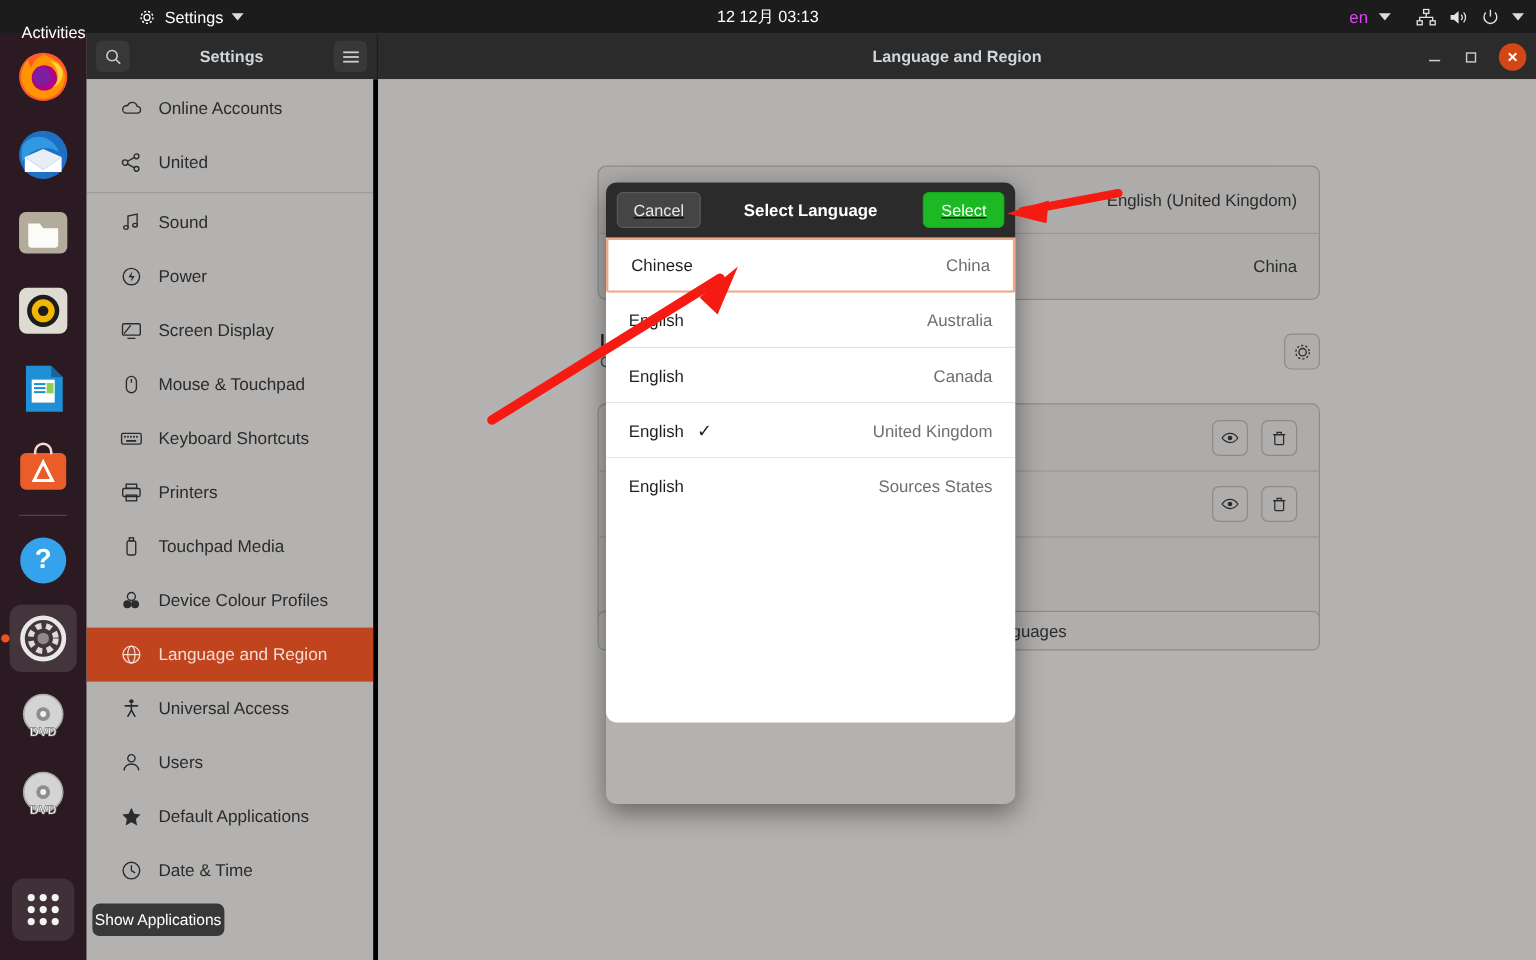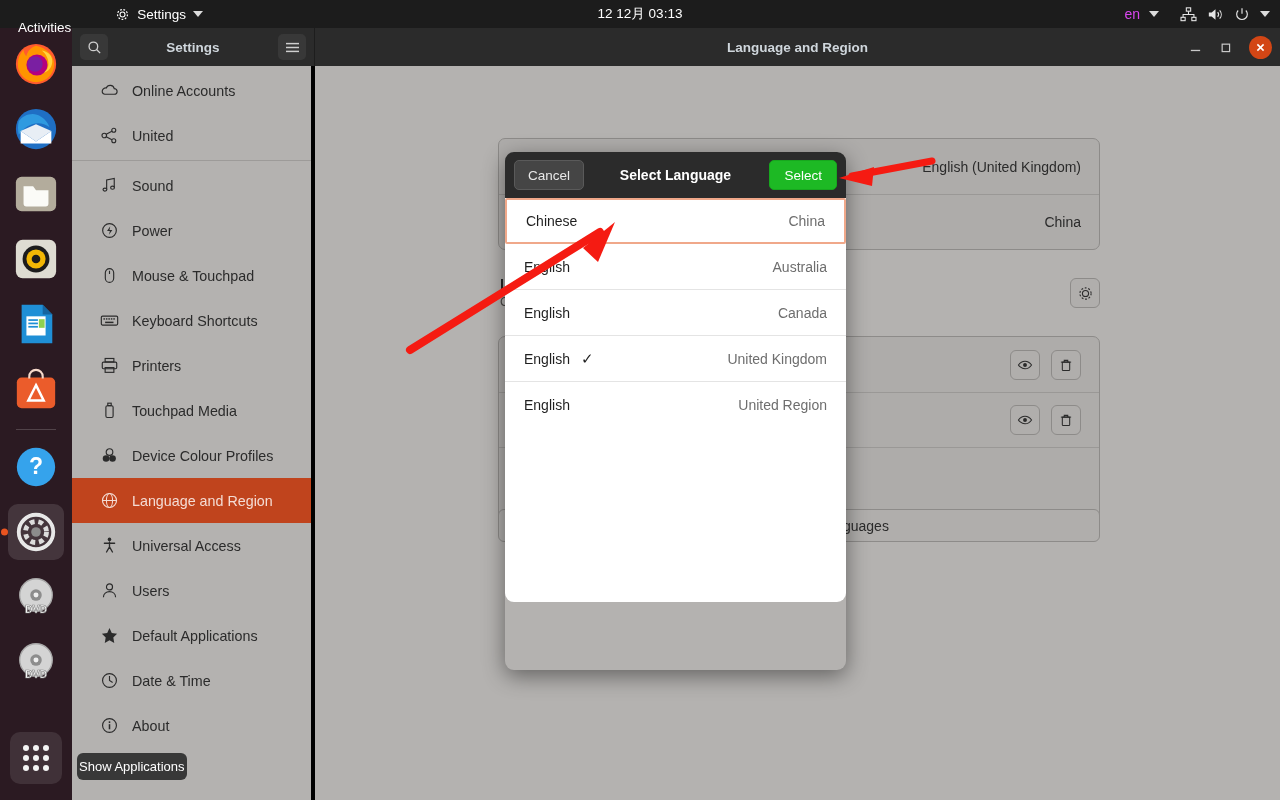--- a/index.html
+++ b/index.html
@@ -135,21 +135,21 @@
 
   
   .dialog {
     position: absolute; left: 505px; top: 152px; width: 341px; height: 518px;
     z-index: 40;
     box-shadow: 0 6px 22px rgba(0,0,0,0.45);
     border-radius: 9px;
   }
   .dlg-head {
     height: 46px; background: #2b2b2b; border-radius: 9px 9px 0 0;
-    display: flex; align-items: center; padding: 0 9px; position: relative;
+    display: flex; align-items: center; padding: 0 9px; position: relative; text-decoration: underline;
   }
   .dlg-cancel {
     height: 30px; padding: 0 13px; background: #454545; border: 1px solid #5a5a5a;
     border-radius: 5px; color: #e8e8e8; font-size: 13.5px;
     display: flex; align-items: center;
   }
   .dlg-title {
     position: absolute; left: 0; right: 0; text-align: center;
     color: #ffffff; font-size: 14px; font-weight: bold; pointer-events: none;
   }
@@ -262,20 +262,30 @@
         <div class="side-item">
           <span class="si-ico">
             <svg width="19" height="19" viewBox="0 0 20 20">
               <circle cx="10" cy="10" r="7.2" fill="none" stroke="#2b2b2b" stroke-width="1.2"></circle>
               <path d="M10.8 5.5 7.4 10.6h3l-1 4 3.6-5.2h-3z" fill="#2b2b2b"></path>
             </svg>
           </span>
           <span>Power</span>
         </div>
 
+        <div class="side-item">
+          <span class="si-ico">
+            <svg width="19" height="19" viewBox="0 0 20 20">
+              <rect x="2.2" y="4" width="15.6" height="10" rx="1.3" fill="none" stroke="#2b2b2b" stroke-width="1.2"></rect>
+              <line x1="6.5" y1="16.8" x2="13.5" y2="16.8" stroke="#2b2b2b" stroke-width="1.2"></line>
+              <line x1="3.5" y1="12.7" x2="9.5" y2="5.3" stroke="#2b2b2b" stroke-width="1.1"></line>
+            </svg>
+          </span>
+          <span>Screen Display</span>
+        </div>
 
         <div class="side-item">
           <span class="si-ico">
             <svg width="19" height="19" viewBox="0 0 20 20">
               <rect x="5.6" y="2.8" width="8.8" height="14.4" rx="4.4" fill="none" stroke="#2b2b2b" stroke-width="1.2"></rect>
               <line x1="10" y1="5" x2="10" y2="8.4" stroke="#2b2b2b" stroke-width="1.2"></line>
             </svg>
           </span>
           <span>Mouse &amp; Touchpad</span>
         </div>
@@ -496,21 +506,21 @@
           <span>English</span>
           <span class="check">✓</span>
         </span>
         <span class="lang-region">United Kingdom</span>
       </div>
 
       <div class="lang-row" style="border-bottom:none;">
         <span class="lang-left">
           <span>English</span>
         </span>
-        <span class="lang-region">United Region</span>
+        <span class="lang-region">Sources States</span>
       </div>
     </div>
   </div>
 
   <div class="dock">
 
     <div class="dock-item">
       <svg class="ico" viewBox="0 0 48 48">
         <circle cx="24" cy="24" r="21" fill="#ff5b2e"></circle>
         <path d="M24 5c-6 2-9 6-10 11-2-2-3-5-3-7-4 4-6 10-6 15a19 19 0 1 0 38 0c0-8-8-17-19-19z" fill="#ff9500"></path>

